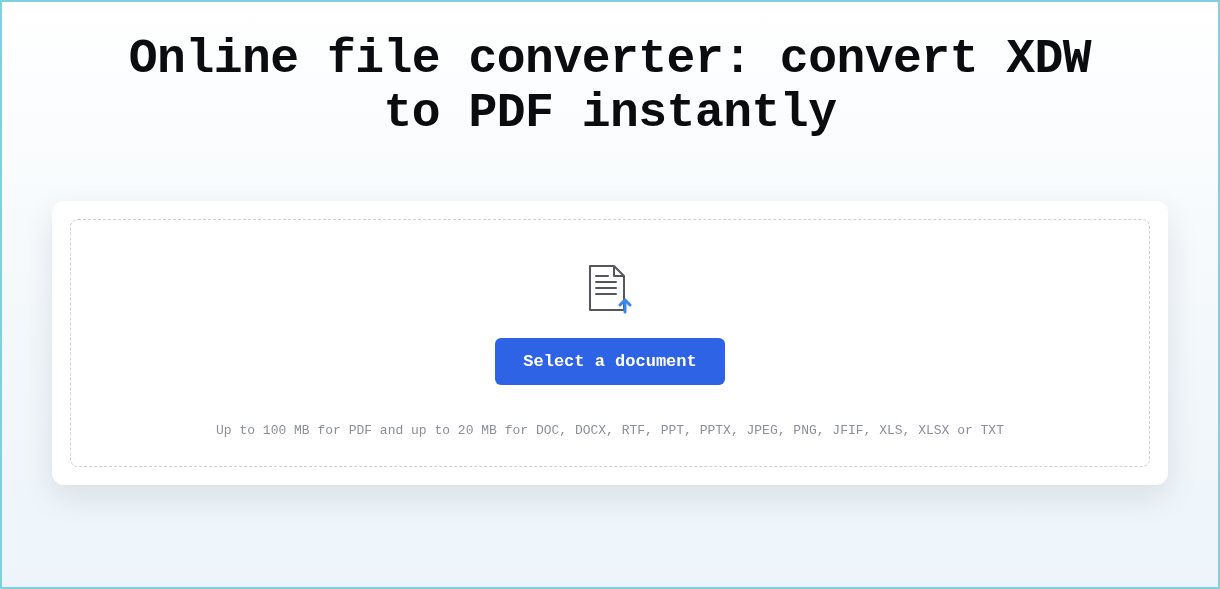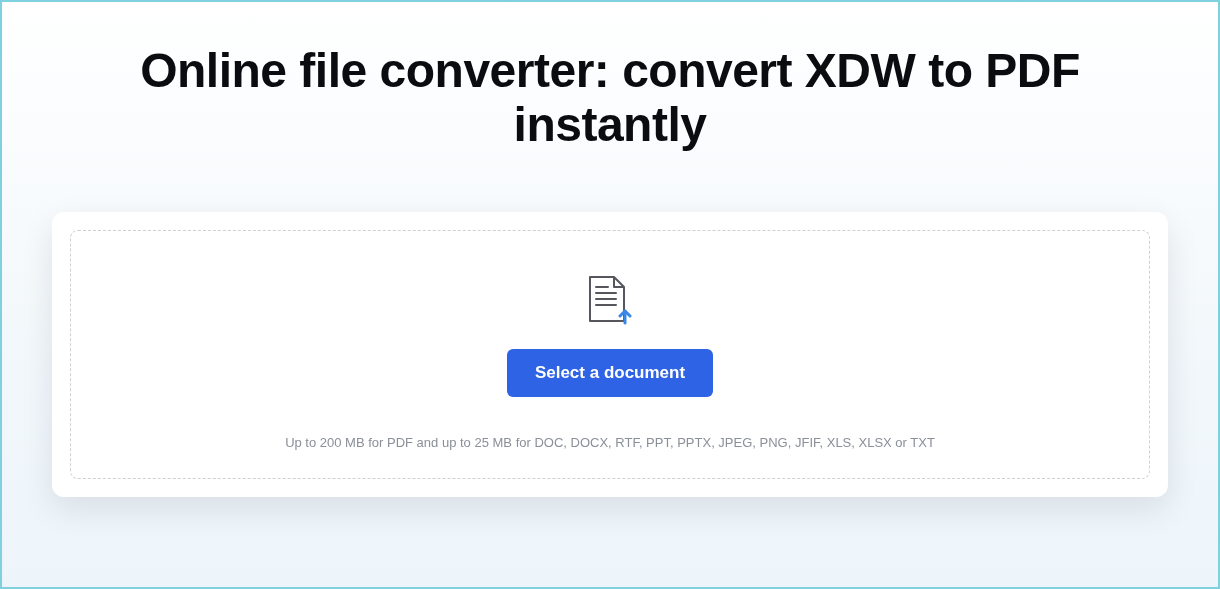--- a/index.html
+++ b/index.html
@@ -6,21 +6,22 @@
     html, body { height: 100%; }
     body {
       width: 1220px;
       height: 589px;
       font-family: -apple-system, BlinkMacSystemFont, "Segoe UI", Helvetica, Arial, sans-serif;
       background: linear-gradient(180deg, #ffffff 0%, #f1f7fb 65%, #eef5fa 100%);
       border: 2px solid #7fd1df;
       overflow: hidden;
     }
     .wrap {
-      padding: 42px 50px 30px;
+      padding: 31px 50px 30px;
+      font-family: Liberation Mono, monospace;
     }
     h1.page-title {
       text-align: center;
       font-size: 48px;
       font-weight: 800;
       letter-spacing: -0.5px;
       color: #0b0c0f;
       line-height: 1.12;
       margin: 0 auto 60px;
       max-width: 1000px;
@@ -85,16 +86,16 @@
           <g transform="translate(30,34)">
             <line x1="7" y1="14" x2="7" y2="2" stroke="#3a86e8" stroke-width="3" stroke-linecap="round"></line>
             <polyline points="2,7 7,2 12,7" fill="none" stroke="#3a86e8" stroke-width="3" stroke-linecap="round" stroke-linejoin="round"></polyline>
           </g>
         </svg>
       </div>
 
 
       <button class="select-btn">Select a document</button>
 
-      <div class="limits">Up to 200 MB for PDF and up to 25 MB for DOC, DOCX, RTF, PPT, PPTX, JPEG, PNG, JFIF, XLS, XLSX or TXT</div>
+      <div class="limits">Up to 100 MB for PDF and up to 20 MB for DOC, DOCX, RTF, PPT, PPTX, JPEG, PNG, JFIF, XLS, XLSX or TXT</div>
     </div>
   </div>
 </div>
 
 </body></html>

